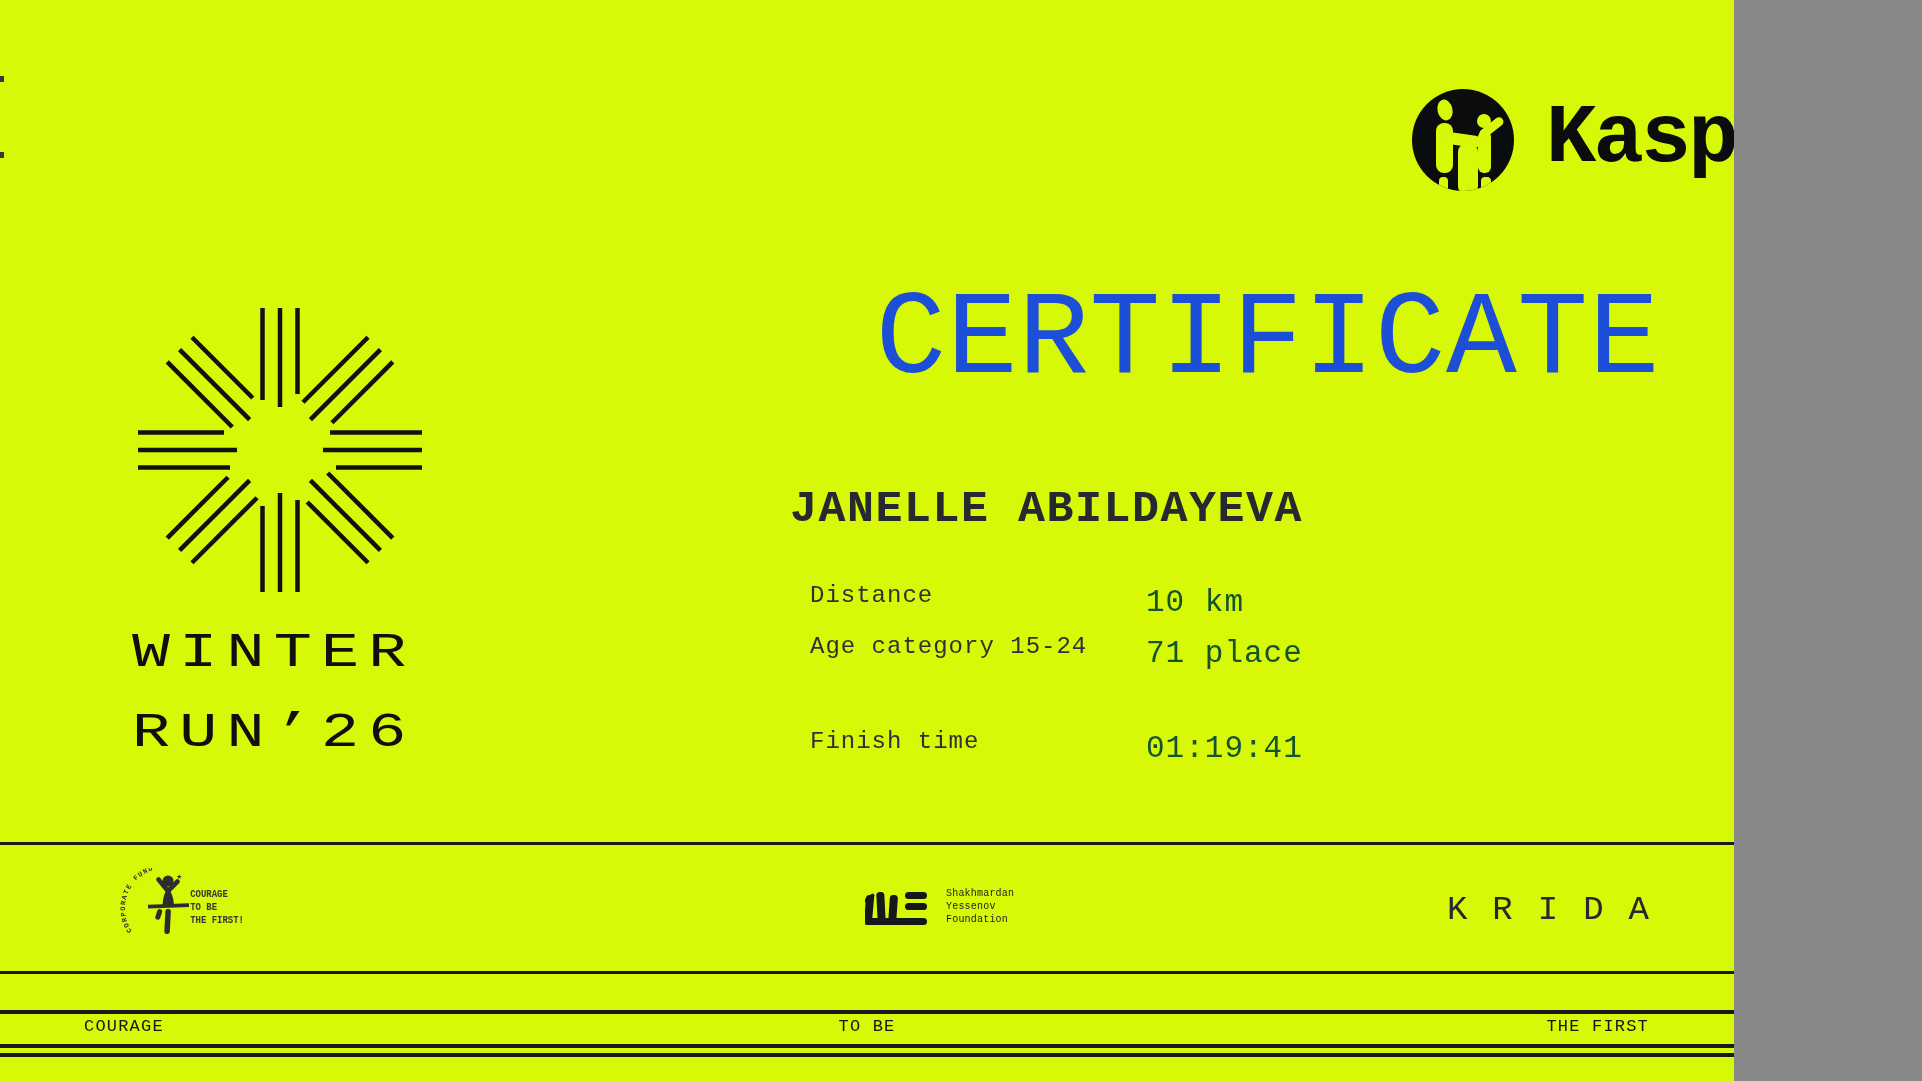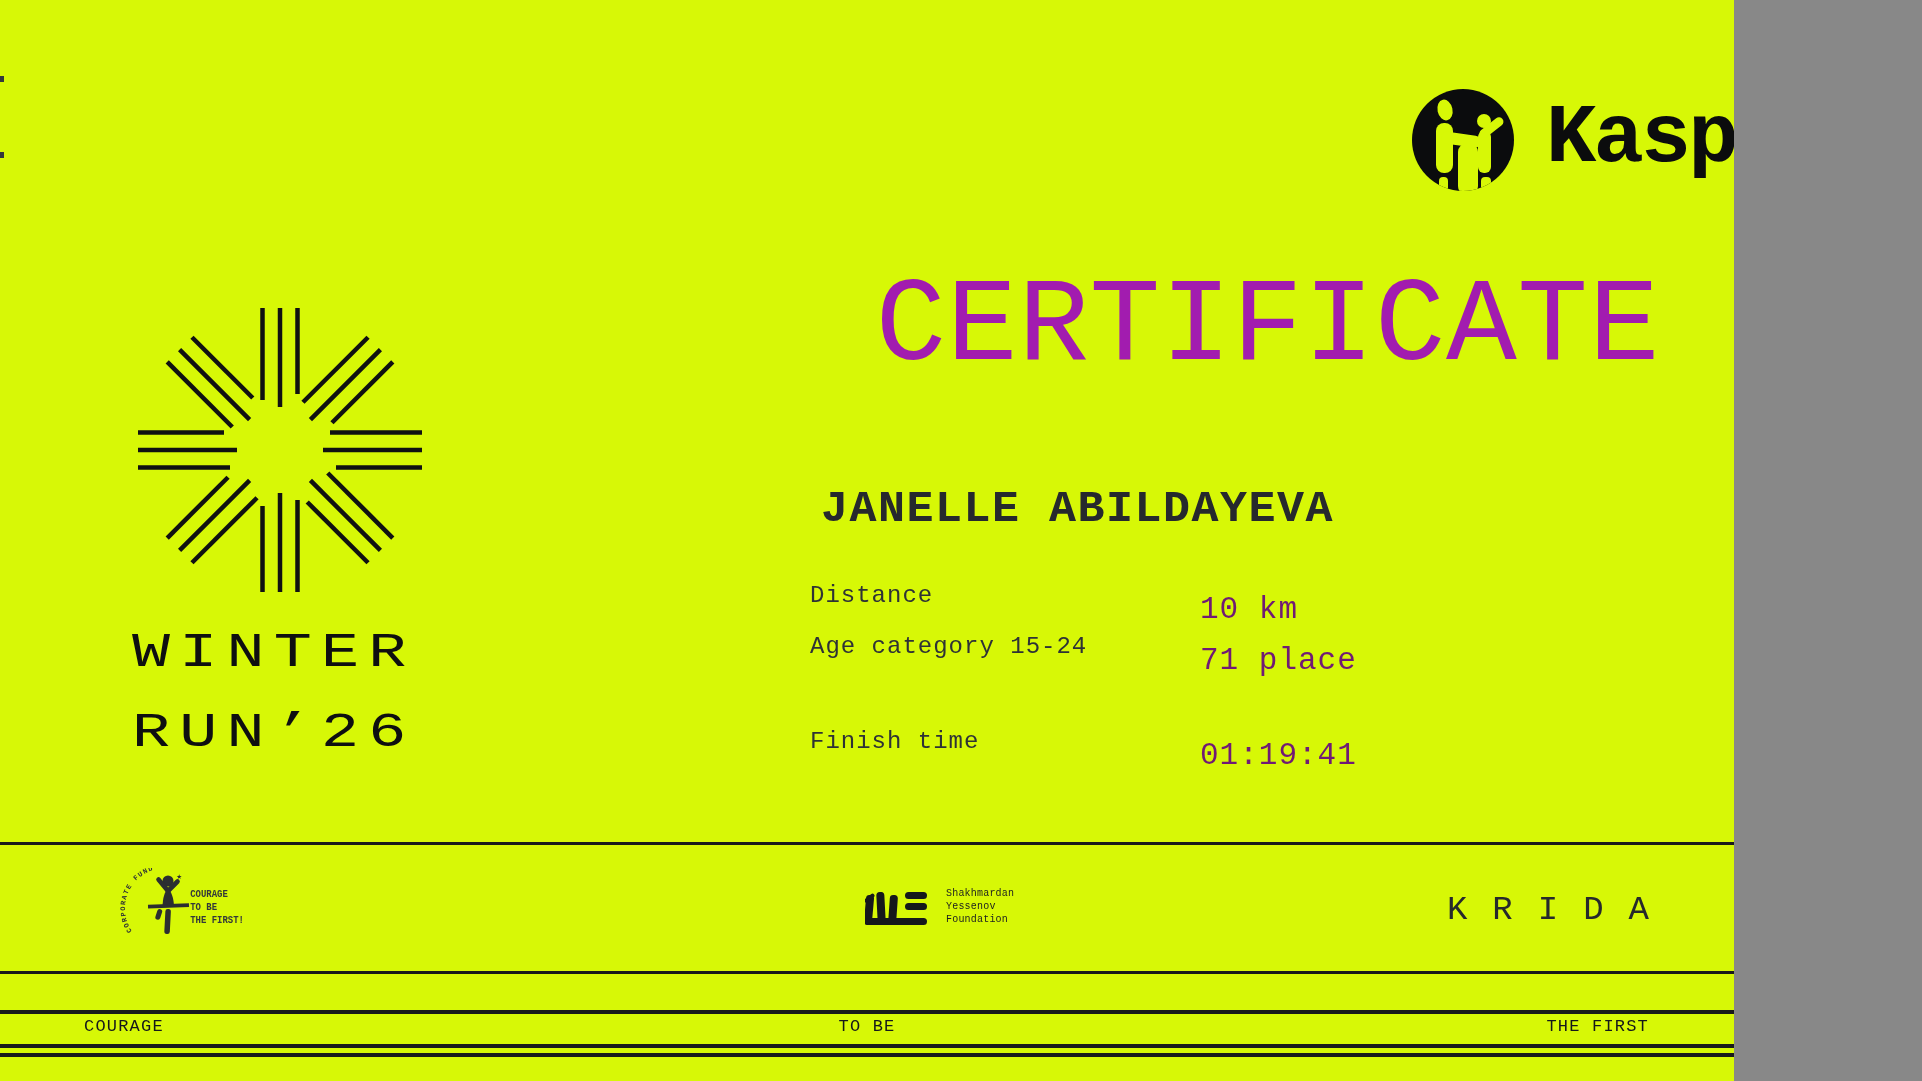--- a/index.html
+++ b/index.html
@@ -14,46 +14,46 @@
   .tick1{top:76px;} .tick2{top:152px;}
 
   
   .kaspi-icon{position:absolute;left:1412px;top:89px;width:102px;height:102px;}
   .kaspi-word{
     position:absolute;left:1546px;top:97px;
     font-size:84px;font-weight:700;letter-spacing:-3px;color:#0b0c0d;line-height:1;
   }
 
   .cert-title{
-    position:absolute;right:74px;top:269px;
-    font-size:118px;font-weight:500;letter-spacing:0.5px;color:#a21caf;line-height:1;
+    position:absolute;right:74px;top:282px;
+    font-size:118px;font-weight:500;letter-spacing:0.5px;color:#1d4ed8;line-height:1;
     white-space:nowrap;
   }
 
   .flake{position:absolute;left:133px;top:303px;width:294px;height:294px;}
 
   .event-line{
     position:absolute;left:132px;
     font-size:48px;font-weight:400;letter-spacing:7px;color:#0e0f10;line-height:1;
     transform:scaleX(1.32);transform-origin:left top;white-space:nowrap;
   }
   .event-line1{top:629px;}
   .event-line2{top:709px;}
 
   .runner-name{
-    position:absolute;left:821px;top:487px;
+    position:absolute;left:790px;top:487px;
     font-size:45px;font-weight:700;letter-spacing:1.5px;color:#26292d;line-height:1;
     white-space:nowrap;
   }
 
   .results-row{position:absolute;left:0;width:100%;height:40px;}
   .res-label{position:absolute;left:810px;top:0;font-size:24px;font-weight:500;
     letter-spacing:1px;color:#2e3236;line-height:1;white-space:nowrap;}
-  .res-value{position:absolute;left:1200px;top:3px;font-size:31px;font-weight:500;
-    letter-spacing:1px;color:#701a75;line-height:1;white-space:nowrap;margin-top:7px;}
+  .res-value{position:absolute;left:1146px;top:3px;font-size:31px;font-weight:500;
+    letter-spacing:1px;color:#14532d;line-height:1;white-space:nowrap;}
 
   .rule{position:absolute;left:0;width:100%;background:#191a1a;}
   .rule-a{top:842px;height:3px;}
   .rule-b{top:971px;height:3px;}
   .rule-c{top:1010px;height:4px;}
   .rule-d{top:1044px;height:4px;}
   .rule-e{top:1053px;height:4px;}
 
   .cf-logo{position:absolute;left:118px;top:868px;width:134px;height:80px;}
 

